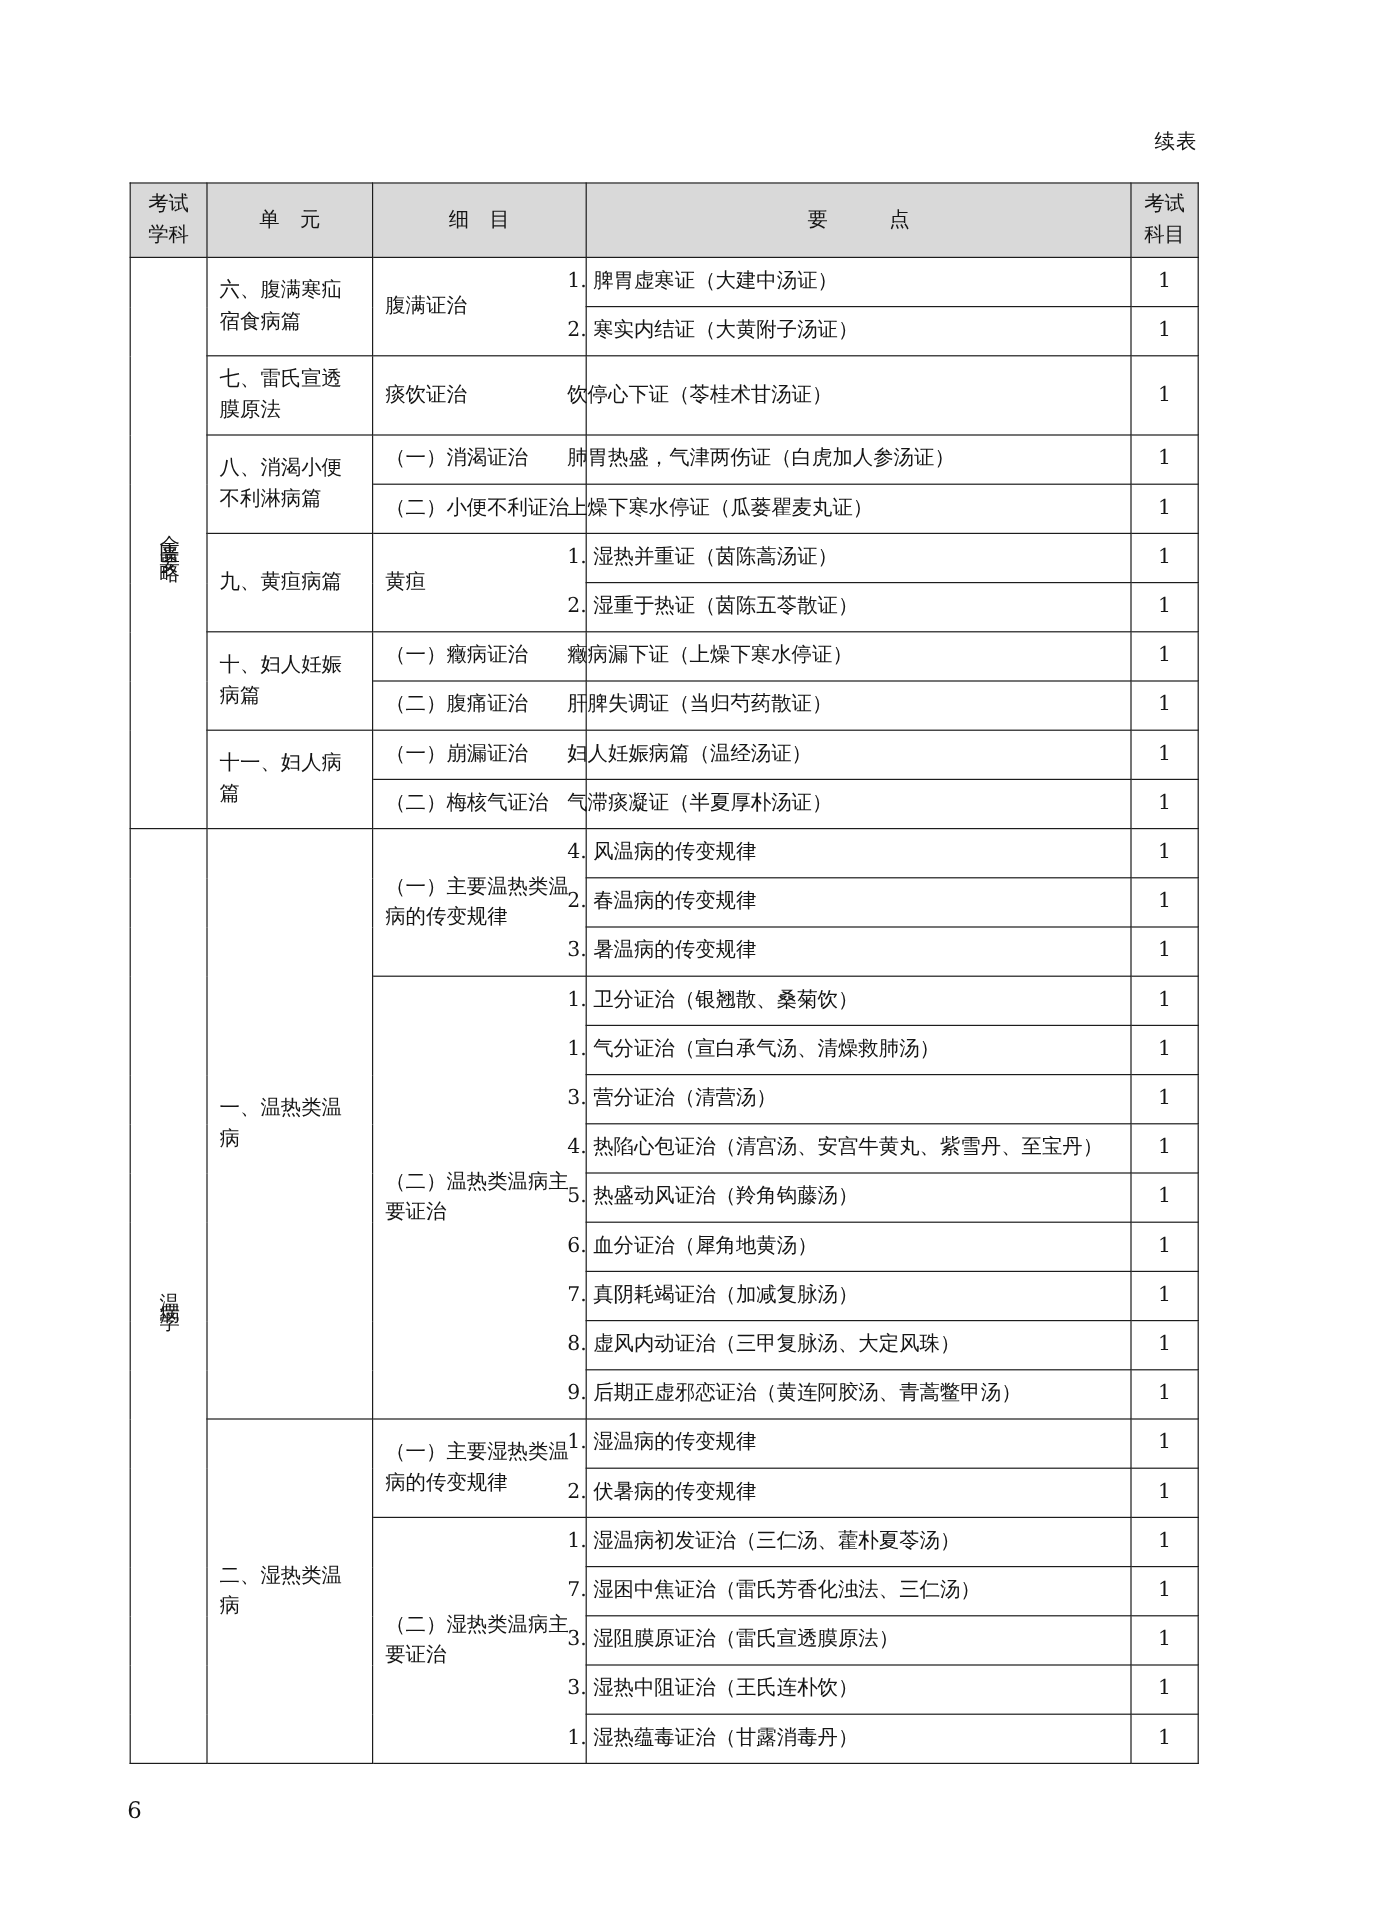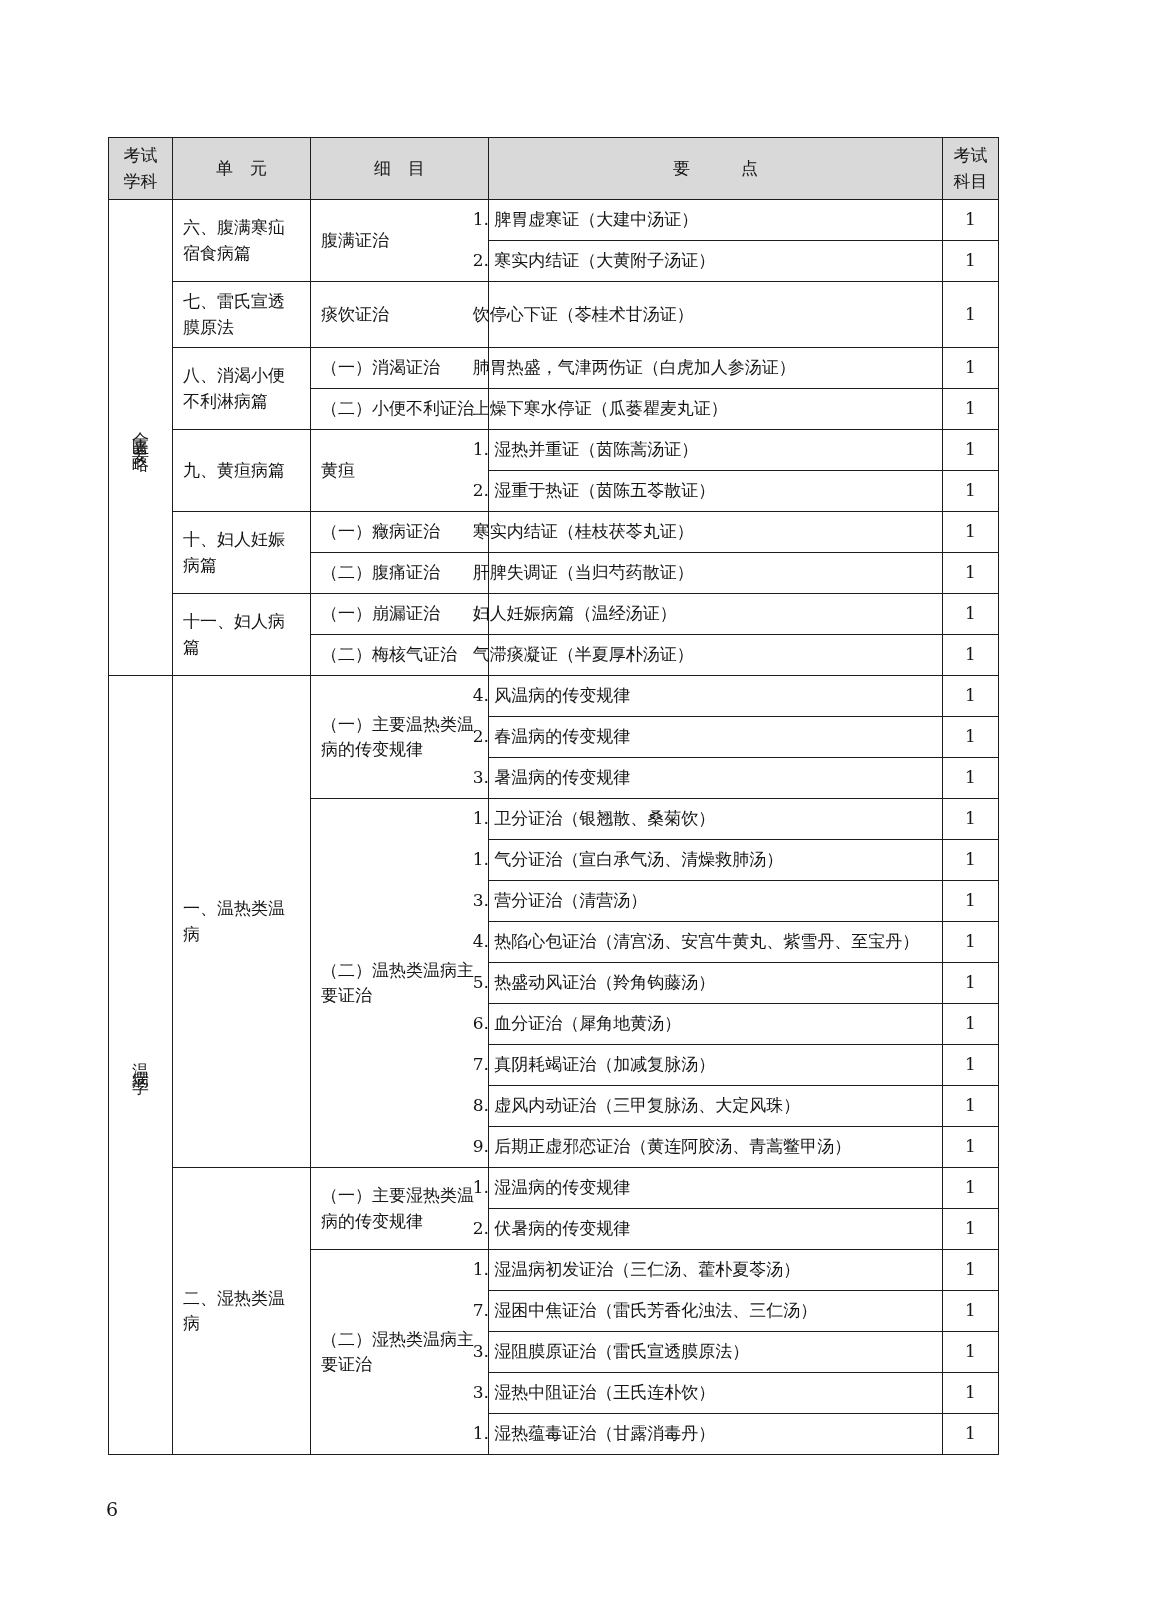--- a/index.html
+++ b/index.html
@@ -20,21 +20,21 @@
     position: absolute;
     top: 106px;
     left: 108px;
     width: 890px;
     text-align: right;
     font-size: 17px;
     letter-spacing: 1px;
   }
   .exam-table {
     position: absolute;
-    top: 137px;
+    top: 152px;
     left: 108px;
     width: 890px;
     border-collapse: collapse;
     table-layout: fixed;
   }
   .exam-table th, .exam-table td {
     border: 1px solid #1c1c1c;
   }
   .exam-table thead tr { height: 62px; }
   .exam-table thead th {
@@ -83,20 +83,21 @@
     left: 106px;
     top: 1498px;
     font-size: 19px;
   }
 </style>
 </head>
 <body>
 
 <div class="page">
 
+  <div class="continued-label">续表</div>
 
   <table class="exam-table">
     <colgroup>
       <col style="width:64px">
       <col style="width:138px">
       <col style="width:178px">
       <col style="width:454px">
       <col style="width:56px">
     </colgroup>
     <thead>
@@ -145,21 +146,21 @@
           <td class="point-cell">1. 湿热并重证（茵陈蒿汤证）</td>
           <td class="score-cell">1</td>
         </tr>
         <tr>
           <td class="point-cell">2. 湿重于热证（茵陈五苓散证）</td>
           <td class="score-cell">1</td>
         </tr>
         <tr>
           <td class="unit-cell" rowspan="2">十、妇人妊娠病篇</td>
           <td class="detail-cell">（一）癥病证治</td>
-          <td class="point-cell">寒实内结证（桂枝茯苓丸证）</td>
+          <td class="point-cell">癥病漏下证（上燥下寒水停证）</td>
           <td class="score-cell">1</td>
         </tr>
         <tr>
           <td class="detail-cell">（二）腹痛证治</td>
           <td class="point-cell">肝脾失调证（当归芍药散证）</td>
           <td class="score-cell">1</td>
         </tr>
         <tr>
           <td class="unit-cell" rowspan="2">十一、妇人病篇</td>
           <td class="detail-cell">（一）崩漏证治</td>

